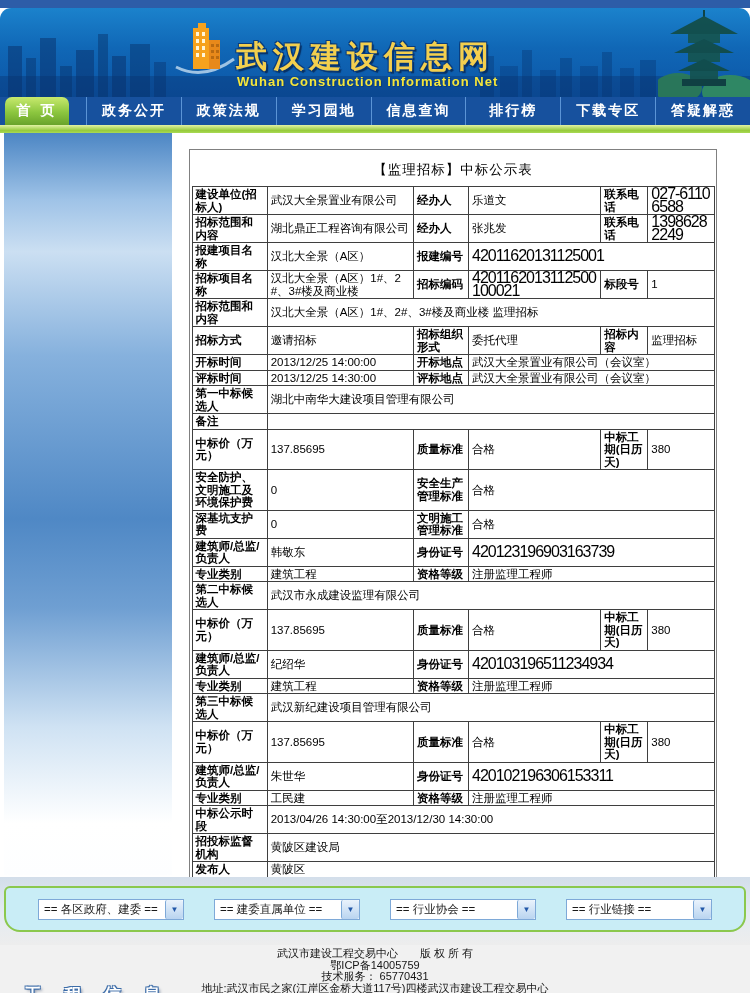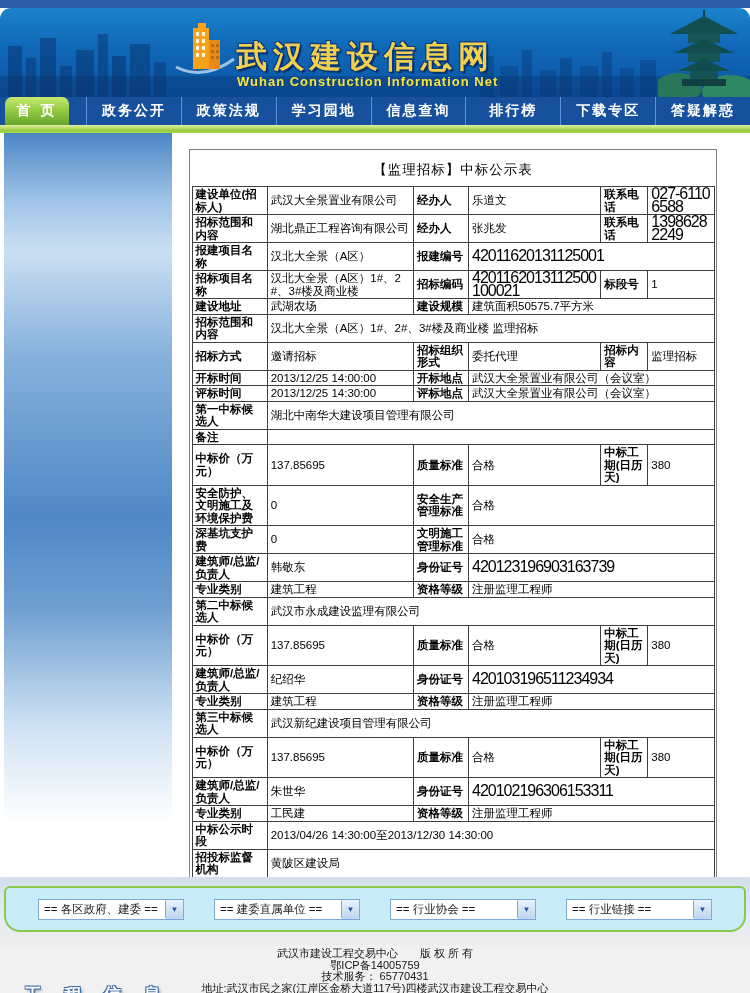--- a/index.html
+++ b/index.html
@@ -183,26 +183,20 @@
               </tr>
               <tr>
                 <td class="lbl">招标项目名称</td>
                 <td class="val">汉北大全景（A区）1#、2#、3#楼及商业楼</td>
                 <td class="lbl">招标编码</td>
                 <td class="val dg">4201162013112500100021</td>
                 <td class="lbl">标段号</td>
                 <td class="val">1</td>
               </tr>
               <tr>
-                <td class="lbl">建设地址</td>
-                <td class="val">武湖农场</td>
-                <td class="lbl">建设规模</td>
-                <td colspan="3" class="val">建筑面积50575.7平方米</td>
-              </tr>
-              <tr>
                 <td class="lbl">招标范围和内容</td>
                 <td colspan="5" class="val">汉北大全景（A区）1#、2#、3#楼及商业楼 监理招标</td>
               </tr>
               <tr>
                 <td class="lbl">招标方式</td>
                 <td class="val">邀请招标</td>
                 <td class="lbl">招标组织形式</td>
                 <td class="val">委托代理</td>
                 <td class="lbl">招标内容</td>
                 <td class="val">监理招标</td>

